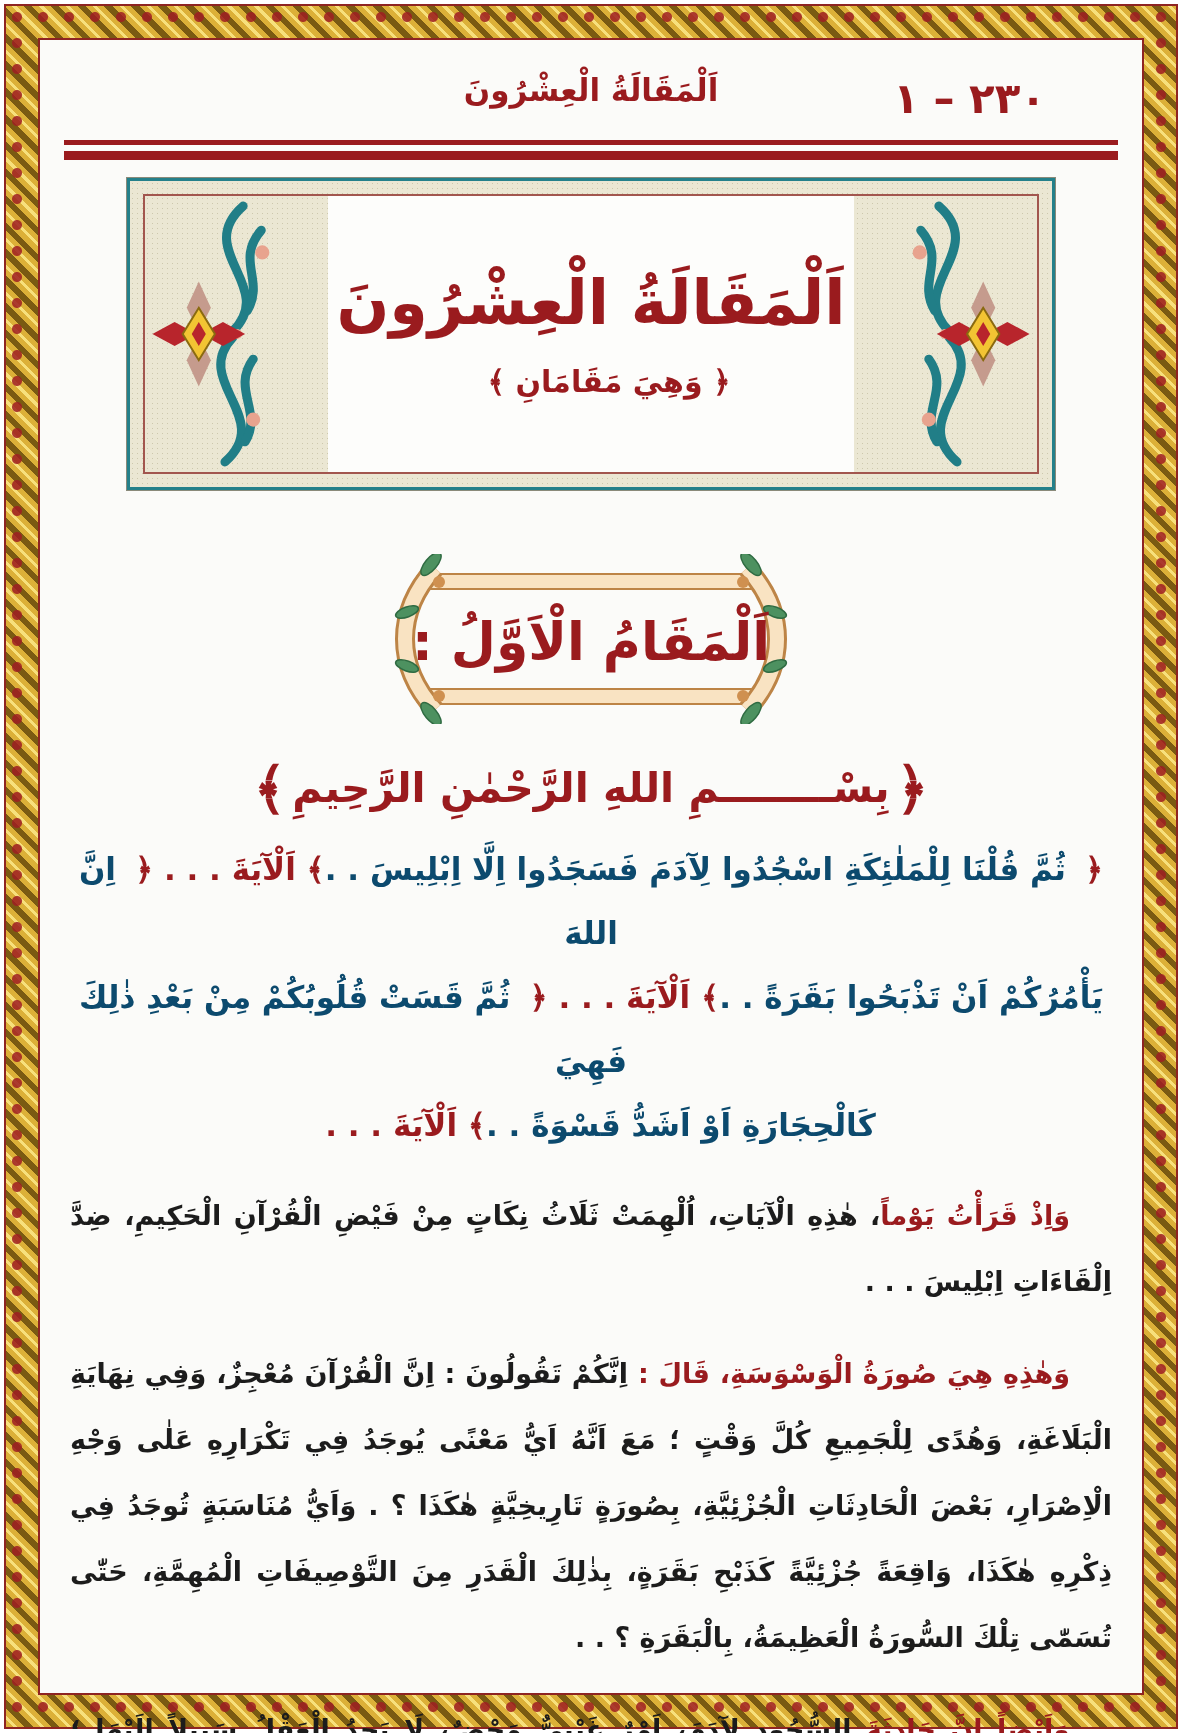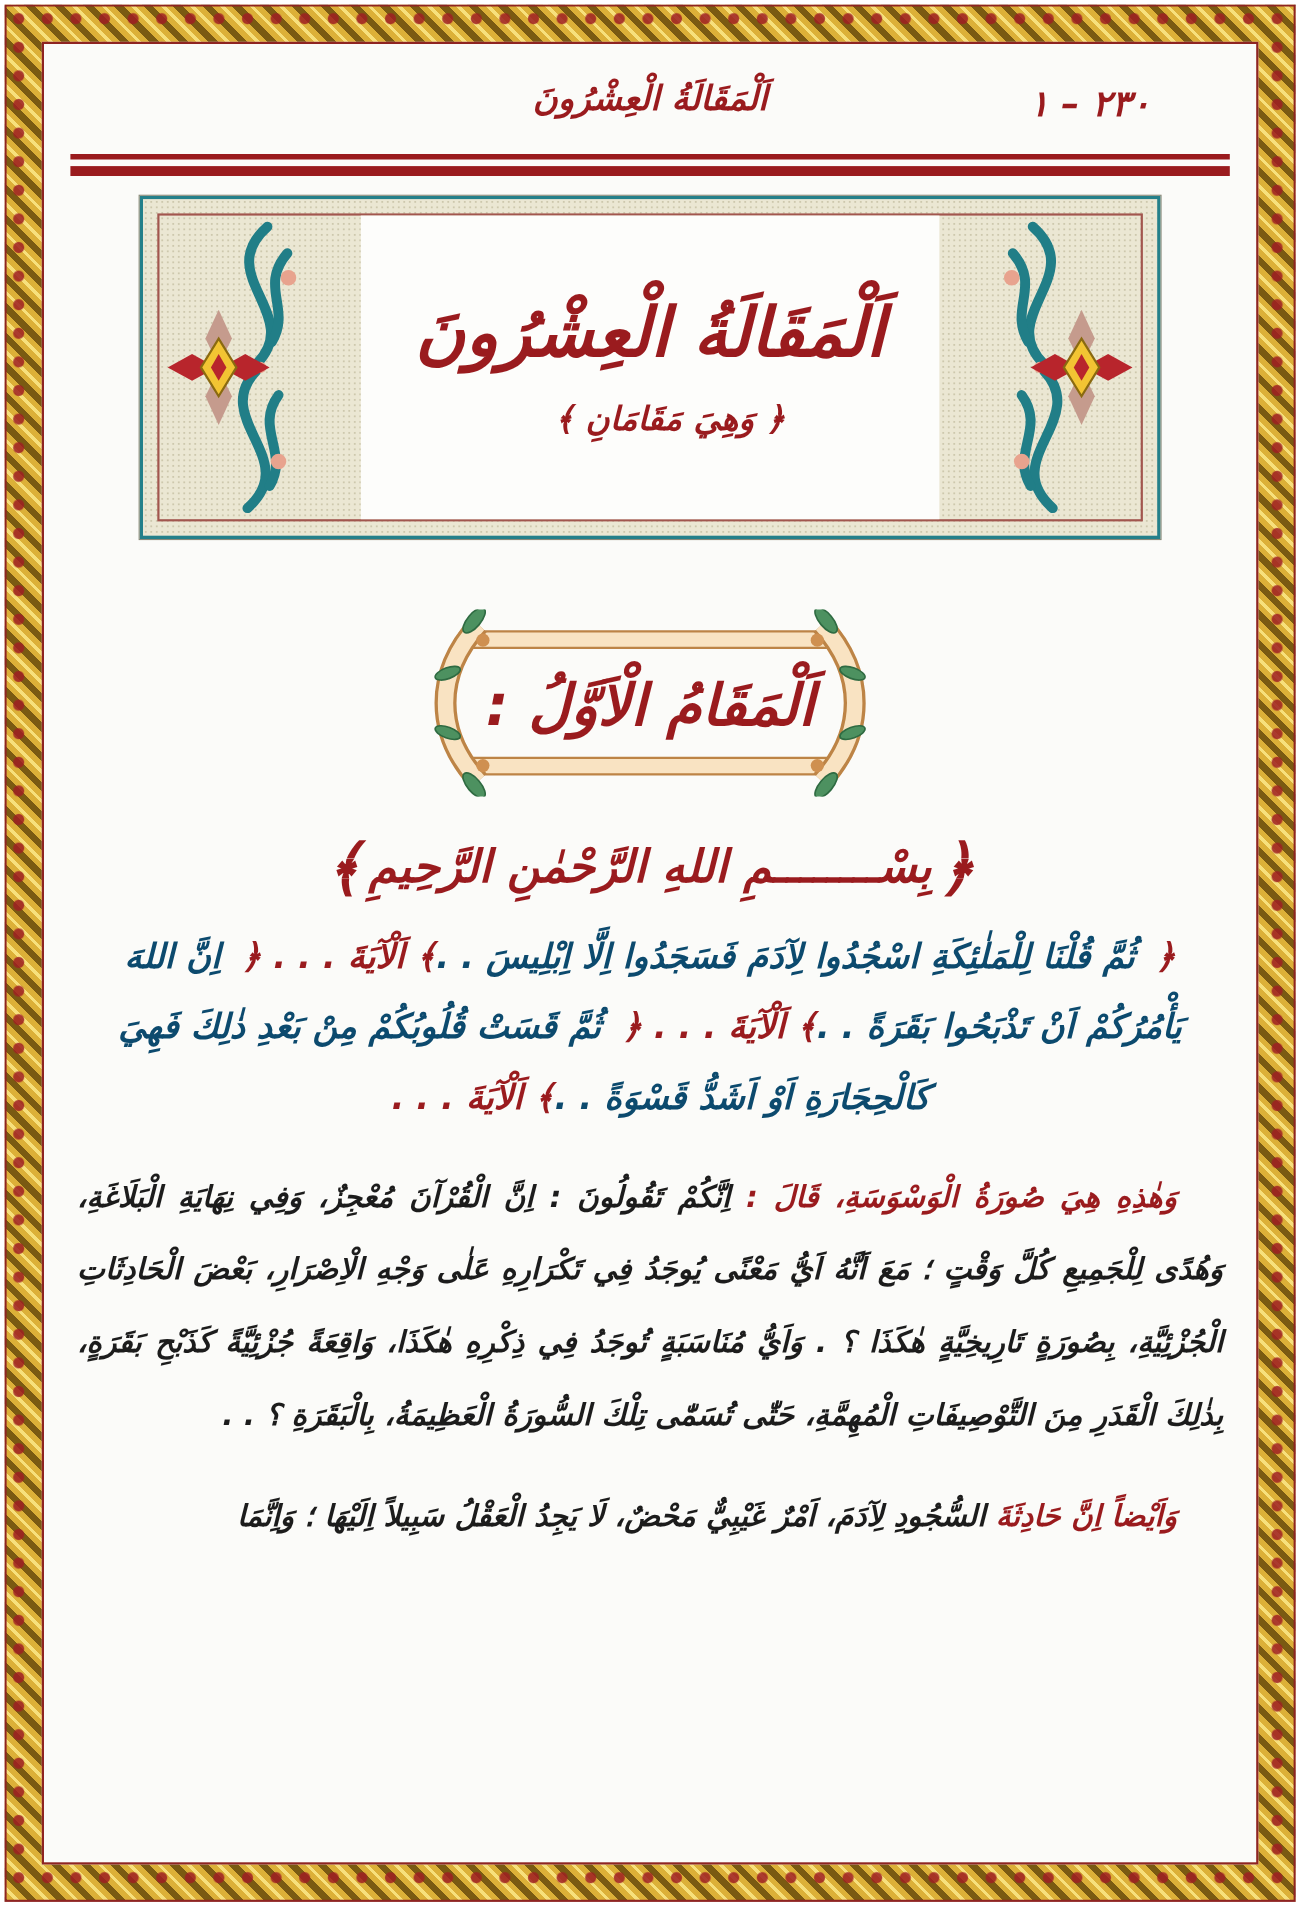--- a/index.html
+++ b/index.html
@@ -14,31 +14,30 @@
     background:
       radial-gradient(circle at 13px 13px, rgba(158,30,34,.85) 0 4.5px, transparent 5.5px),
       repeating-linear-gradient(45deg,#7a5a12 0 3px,#dcb038 3px 8px,#f7e07c 8px 11px,#dcb038 11px 16px,#7a5a12 16px 19px);
     background-size:26px 26px,auto;
     box-shadow:inset 0 0 0 2px #8e2422;
   }
   .sheet{
     position:absolute;inset:38px;background:#fbfbf9;
     border:2px solid #8e2422;box-sizing:border-box;
     padding:0 24px;
-    font-style:italic;
   }
   
   .header{position:relative;margin-top:32px;height:54px;}
   .running-title{
     position:absolute;left:0;right:0;text-align:center;
     font-size:31px;font-weight:bold;color:#9a1b1e;
   }
   .page-number{
     position:absolute;right:72px;top:2px;
-    font-size:33px;font-weight:bold;color:#9a1b1e;letter-spacing:2px;
+    font-size:42px;font-weight:bold;color:#9a1b1e;letter-spacing:2px;
   }
   .rule-thin{height:5px;background:#9a1b1e;margin-top:14px;}
   .rule-thick{height:9px;background:#9a1b1e;margin-top:6px;}
   
   .banner{
     position:relative;margin:18px auto 0;width:928px;height:312px;
     background-color:#ebe7d3;
     background-image:radial-gradient(#cdc8ad 0.9px,transparent 1px);
     background-size:5px 5px;
     border:3px solid #24808a;outline:1px solid #8a8a7a;
@@ -180,18 +179,19 @@
   <div class="basmala">
     <span class="bracket">﴿</span><span>بِسْــــــــمِ اللهِ الرَّحْمٰنِ الرَّحِيمِ</span><span class="bracket">﴾</span>
   </div>
 
   <div class="verses">
     <p><span class="red">﴿</span><span class="blue">ثُمَّ قُلْنَا لِلْمَلٰئِكَةِ اسْجُدُوا لِآدَمَ فَسَجَدُوا اِلَّا اِبْلِيسَ . .</span><span class="red">﴾ اَلْآيَةَ . . . ﴿</span><span class="blue">اِنَّ اللهَ</span></p>
     <p><span class="blue">يَأْمُرُكُمْ اَنْ تَذْبَحُوا بَقَرَةً . .</span><span class="red">﴾ اَلْآيَةَ . . . ﴿</span><span class="blue">ثُمَّ قَسَتْ قُلُوبُكُمْ مِنْ بَعْدِ ذٰلِكَ فَهِيَ</span></p>
     <p><span class="blue">كَالْحِجَارَةِ اَوْ اَشَدُّ قَسْوَةً . .</span><span class="red">﴾ اَلْآيَةَ . . .</span></p>
   </div>
 
+  <p class="body-para"><span class="lead">وَاِذْ قَرَأْتُ يَوْماً</span><span>، هٰذِهِ الْآيَاتِ، اُلْهِمَتْ ثَلَاثُ نِكَاتٍ مِنْ فَيْضِ الْقُرْآنِ الْحَكِيمِ، ضِدَّ اِلْقَاءَاتِ اِبْلِيسَ . . .</span></p>
 
   <p class="body-para"><span class="lead">وَهٰذِهِ هِيَ صُورَةُ الْوَسْوَسَةِ، قَالَ :</span><span> اِنَّكُمْ تَقُولُونَ : اِنَّ الْقُرْآنَ مُعْجِزٌ، وَفِي نِهَايَةِ الْبَلَاغَةِ، وَهُدًى لِلْجَمِيعِ كُلَّ وَقْتٍ ؛ مَعَ اَنَّهُ اَيُّ مَعْنًى يُوجَدُ فِي تَكْرَارِهِ عَلٰى وَجْهِ الْاِصْرَارِ، بَعْضَ الْحَادِثَاتِ الْجُزْئِيَّةِ، بِصُورَةٍ تَارِيخِيَّةٍ هٰكَذَا ؟ . وَاَيُّ مُنَاسَبَةٍ تُوجَدُ فِي ذِكْرِهِ هٰكَذَا، وَاقِعَةً جُزْئِيَّةً كَذَبْحِ بَقَرَةٍ، بِذٰلِكَ الْقَدَرِ مِنَ التَّوْصِيفَاتِ الْمُهِمَّةِ، حَتّٰى تُسَمّٰى تِلْكَ السُّورَةُ الْعَظِيمَةُ، بِالْبَقَرَةِ ؟ . .</span></p>
 
   <p class="body-para"><span class="lead">وَاَيْضاً اِنَّ حَادِثَةَ</span><span> السُّجُودِ لِآدَمَ، اَمْرٌ غَيْبِيٌّ مَحْضٌ، لَا يَجِدُ الْعَقْلُ سَبِيلاً اِلَيْهَا ؛ وَاِنَّمَا</span></p>
 
 </div>
 
 </body></html>

